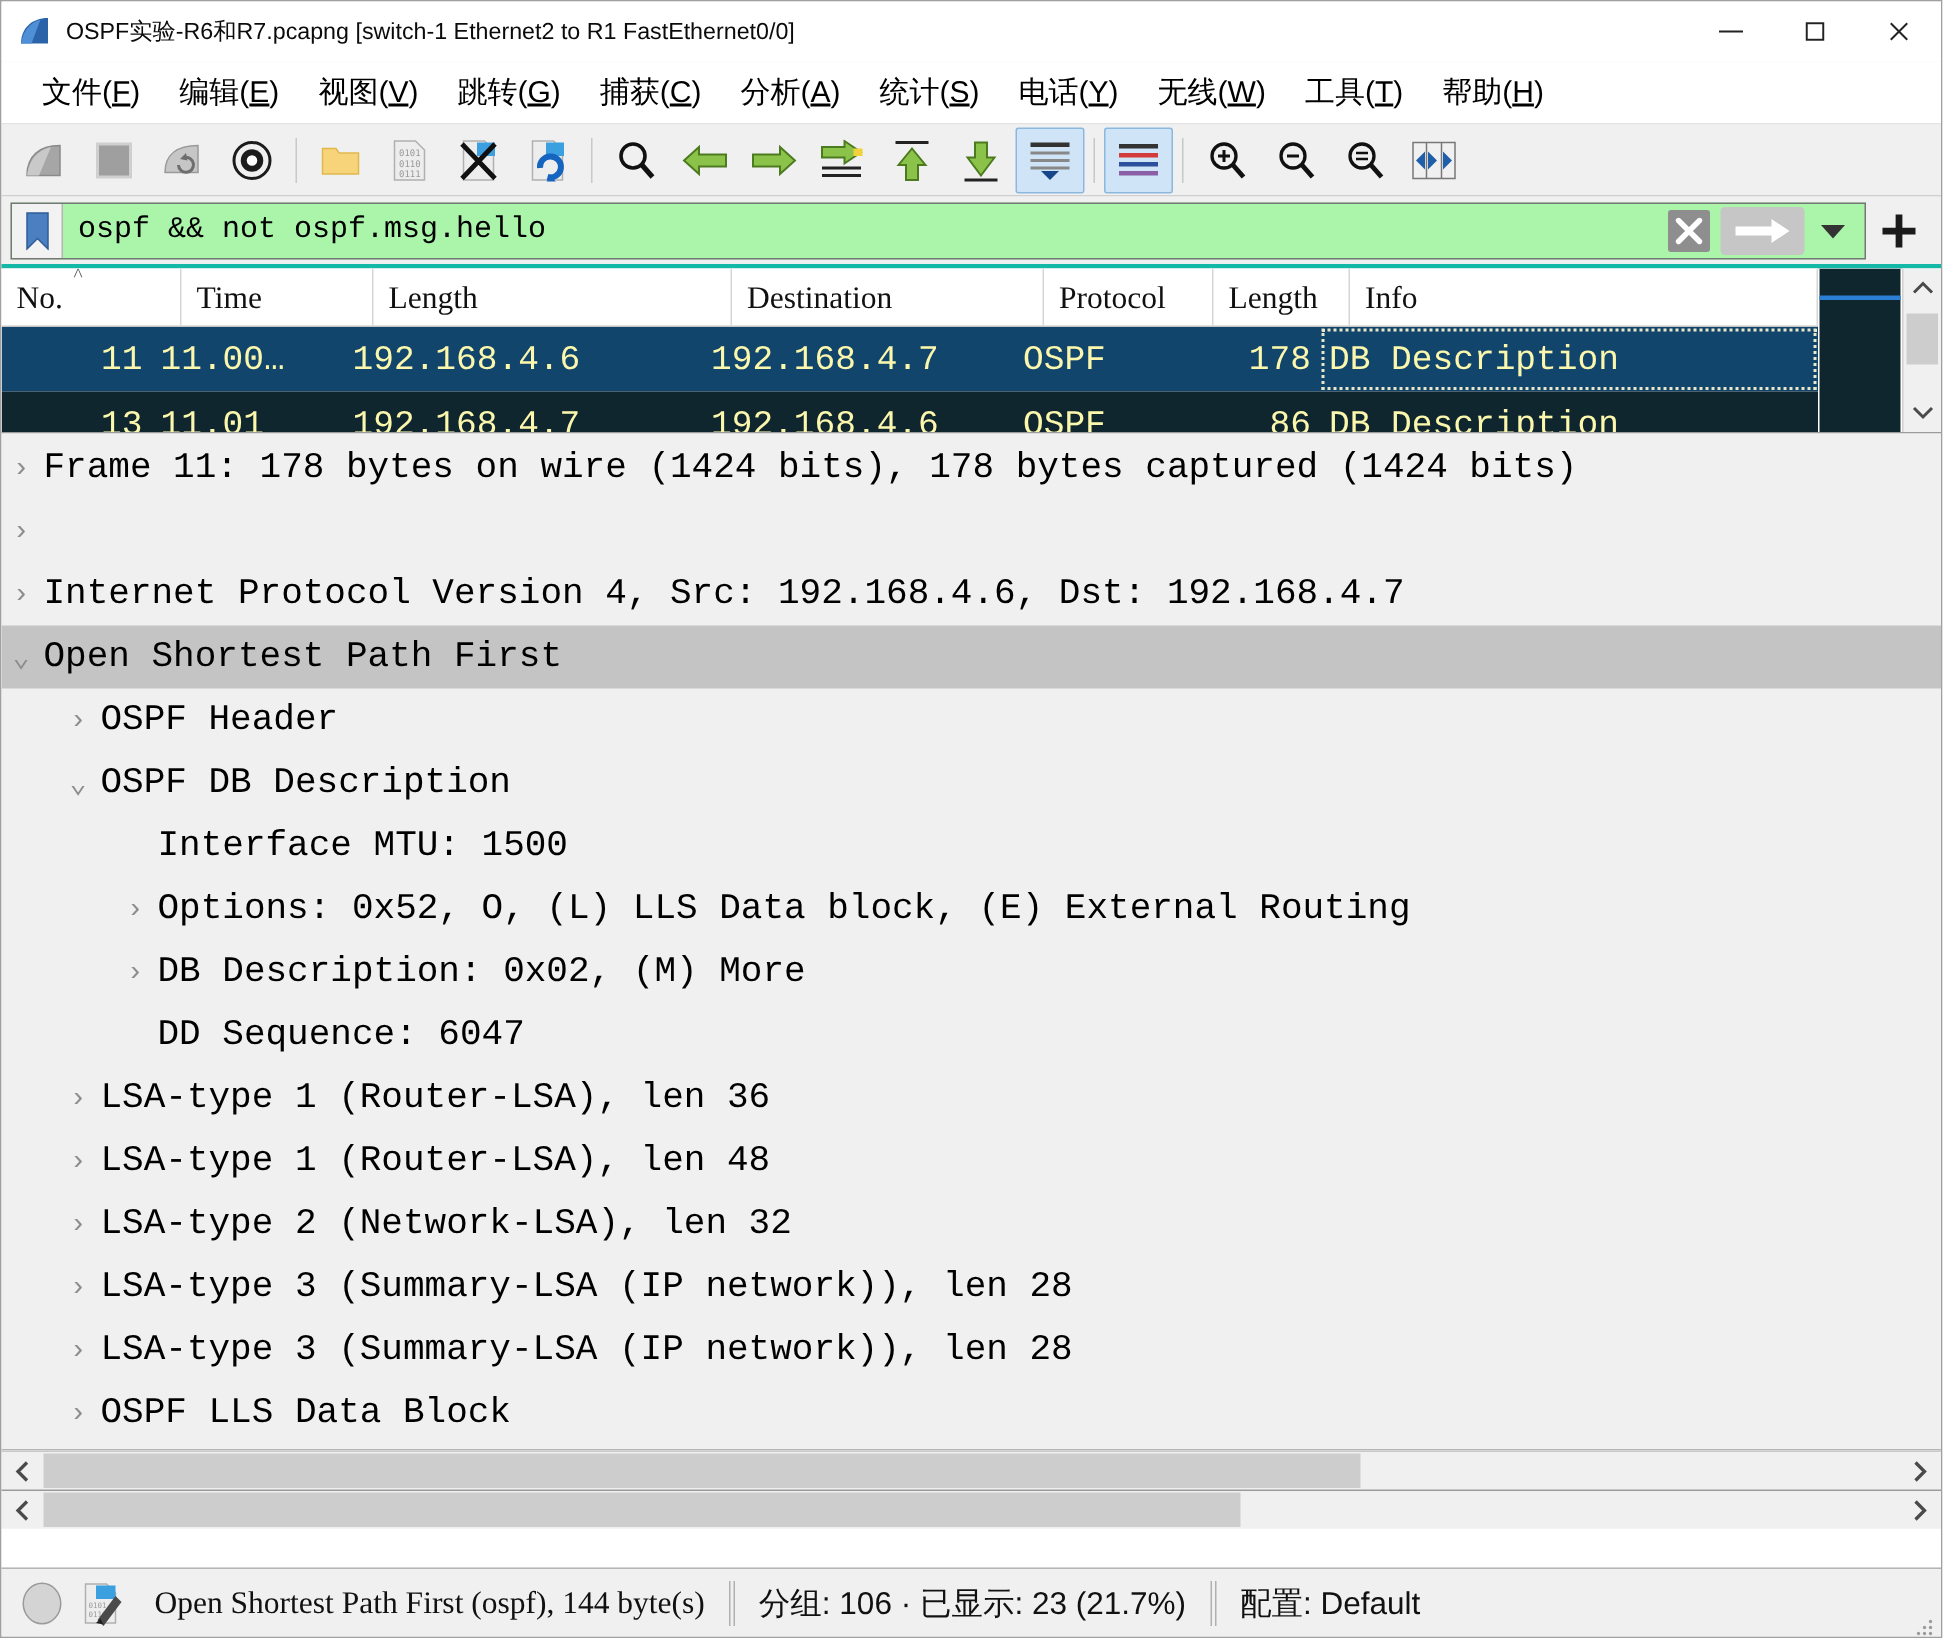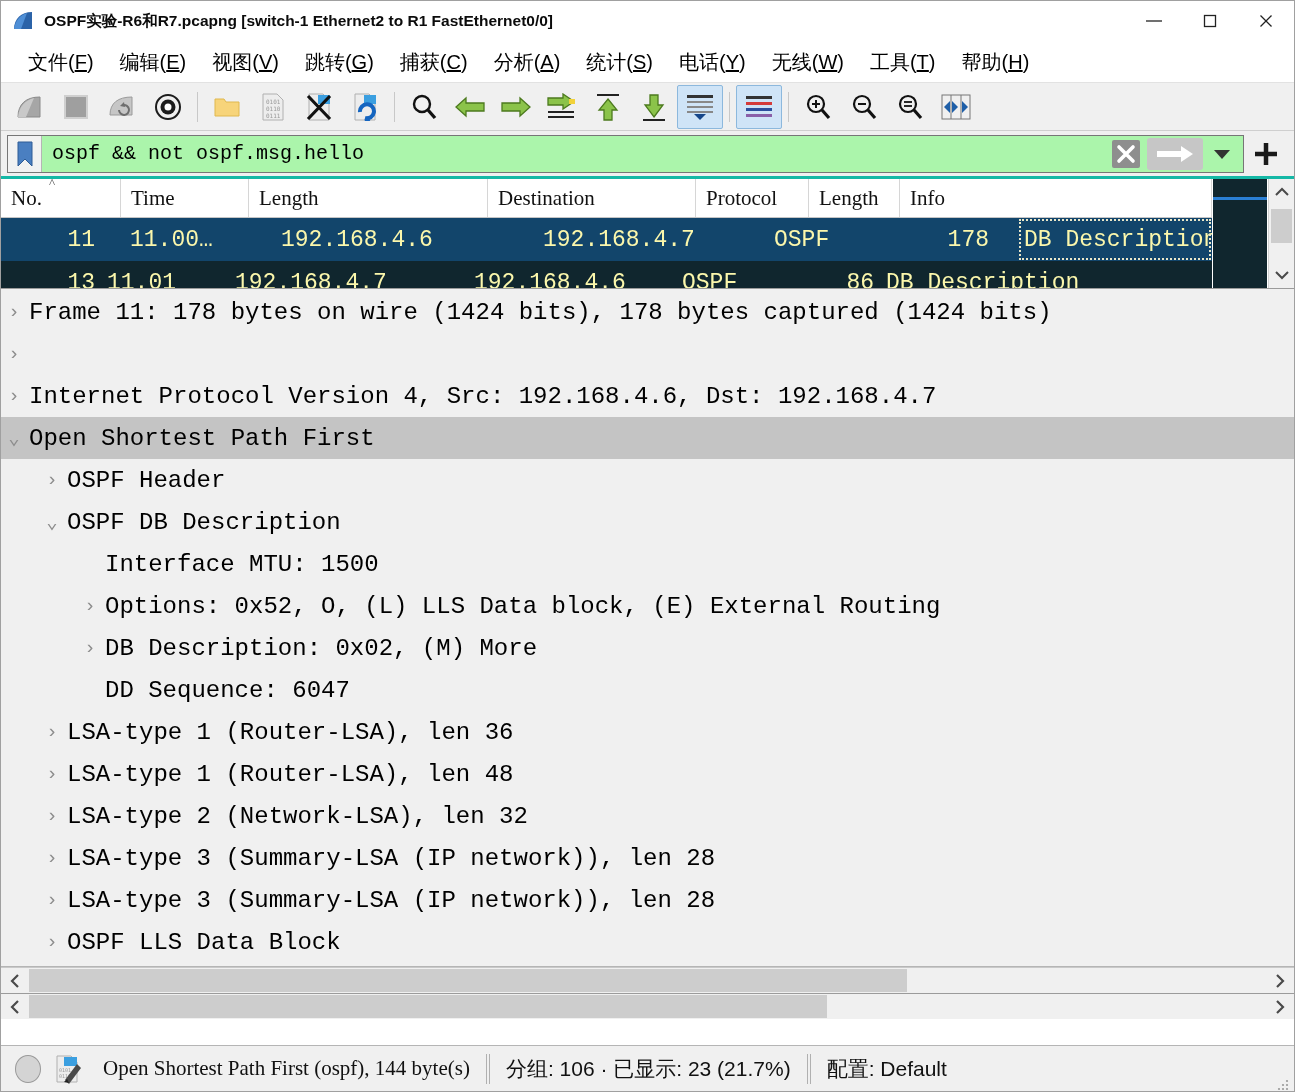--- a/index.html
+++ b/index.html
@@ -17,21 +17,20 @@
     background: #f0f0f0;
     border: 1px solid #a0a0a0;
   }
 
   
   .titlebar {
     height: 40px; min-height: 40px;
     background: #ffffff;
     display: flex; align-items: center;
     position: relative;
-    font-weight: bold;
   }
   .title-left { display: flex; align-items: center; padding-left: 12px; gap: 9px; }
   .shark-logo { width: 22px; height: 20px; position: relative; display:block; }
   .title-text {
     font-size: 15.5px; color: #0b0b0b;
     font-family: "Liberation Sans", sans-serif;
     white-space: nowrap;
   }
   .win-buttons { position: absolute; right: 0; top: 0; height: 40px; display: flex; }
   .win-btn {
@@ -175,21 +174,21 @@
     font-size: 13px; color: #555;
   }
   .pl-rows { flex: 1; overflow: hidden; }
   .pl-row {
     display: flex;
     height: 43px;
     align-items: center;
     font-family: "Liberation Mono", monospace;
     font-size: 23px;
   }
-  .pl-row.selected { background: #12456b; color: #fbf7ac; gap: 23px; }
+  .pl-row.selected { background: #12456b; color: #fbf7ac; }
   .pl-row.alt { background: #10262e; color: #fbf7ac; }
   .pl-cell {
     height: 100%;
     display: flex; align-items: center;
     padding: 0 6px;
     overflow: hidden;
     white-space: nowrap;
   }
   .pl-cell.num { justify-content: flex-end; }
   .pl-cell.info-focus { outline: 2px dotted #e9e7c9; outline-offset: -3px; }

